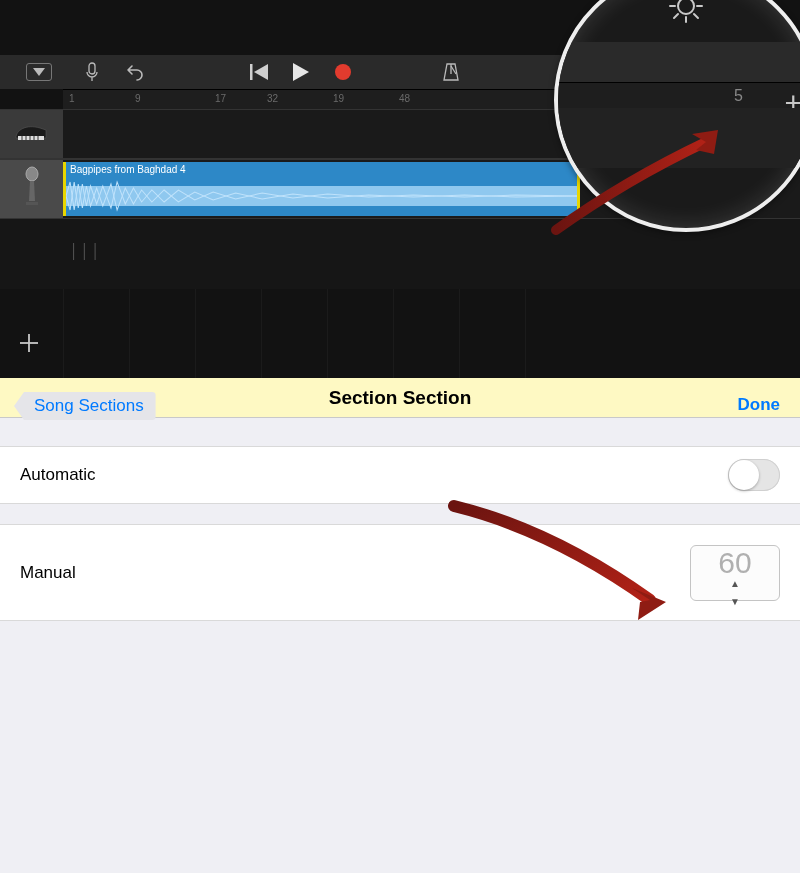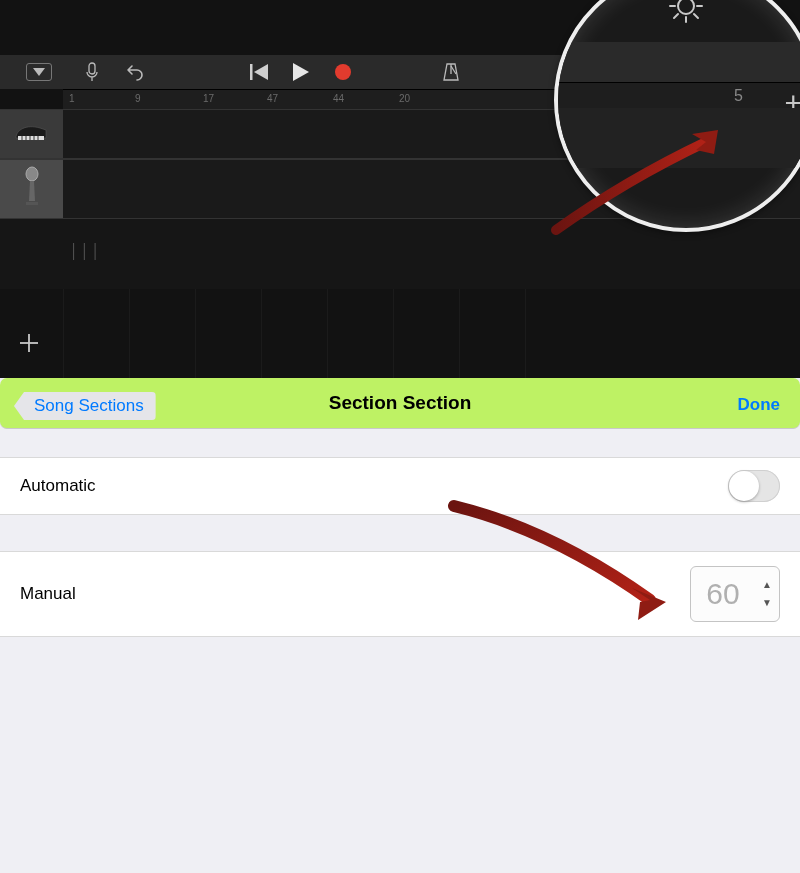--- a/index.html
+++ b/index.html
@@ -118,24 +118,24 @@
 
   
   .panel {
     position:absolute; top:378px; left:0; width:800px; height:495px;
     background:#efeff4;
     font-size:17px;
     color:#000;
   }
   .panel .navbar {
     position:relative;
-    height:51px;
-    background:#bef264;
+    height:40px;
+    background:#fef9c3;
     border-bottom:1px solid #c9c9c9;
-    display:flex; align-items:center; justify-content:center;border-radius:7px;
+    display:flex; align-items:center; justify-content:center;
   }
   .panel .navbar .back {
     position:absolute; left:14px; top:14px;
     background:#e5e5e9;
     color:#007aff;
     font-size:17px;
     padding:4px 12px 4px 20px;
     border-radius:4px;
     clip-path: polygon(10px 0, 100% 0, 100% 100%, 10px 100%, 0 50%);
   }
@@ -146,39 +146,40 @@
   }
 
   .panel .row {
     background:#fff;
     border-top:1px solid #d9d9d9;
     border-bottom:1px solid #d9d9d9;
     padding:0 20px;
     display:flex; align-items:center; justify-content:space-between;
   }
   .panel .row.auto { margin-top:28px; height:58px; }
-  .panel .row.manual { margin-top:36px; height:86px; }
+  .panel .row.manual { margin-top:20px; height:97px; }
 
   .ios-switch {
     width:52px; height:32px; border-radius:16px;
     background:#e5e5e5; position:relative;
     box-shadow: inset 0 0 0 1px #d0d0d0;
   }
   .ios-switch .knob {
     position:absolute; left:1px; top:1px;
     width:30px; height:30px; border-radius:50%;
     background:#fff;
     box-shadow:0 1px 3px rgba(0,0,0,0.3);
   }
 
   .stepper {
     width:90px; height:56px;
     border:1px solid #c4c4c4; border-radius:6px;
     display:flex; align-items:center;
     background:#fcfcfc;
+    flex-direction:column;
   }
   .stepper .val {
     flex:1; text-align:center; font-size:30px; color:#b0b0b0; font-weight:300;
   }
   .stepper .arrows {
     width:24px; display:flex; flex-direction:column; align-items:center; gap:10px;
     color:#555;
   }
   .stepper .arrows .up,.stepper .arrows .down { font-size:10px; line-height:8px; cursor:pointer; }
 
@@ -240,24 +241,24 @@
             <path d="M5 2 h8 l3 16 h-14 z M9 2 v10" fill="none" stroke="#bbb" stroke-width="1.3"></path>
             <line x1="9" y1="4" x2="14" y2="12" stroke="#bbb" stroke-width="1.3"></line>
           </svg>
       </div>
     </div>
   </div>
 
   <div class="ruler">
     <span class="tick" style="left:6px">1</span>
     <span class="tick" style="left:72px">9</span>
-    <span class="tick" style="left:140px">17</span>
-    <span class="tick" style="left:204px">47</span>
-    <span class="tick" style="left:270px">44</span>
-    <span class="tick" style="left:336px">20</span>
+    <span class="tick" style="left:152px">17</span>
+    <span class="tick" style="left:204px">32</span>
+    <span class="tick" style="left:270px">19</span>
+    <span class="tick" style="left:336px">48</span>
   </div>
 
   <div class="gridlines">
     <div class="gl" style="left:0px"></div>
       <div class="gl" style="left:66px"></div>
       <div class="gl" style="left:132px"></div>
     <div class="gl" style="left:198px"></div>
       <div class="gl" style="left:264px"></div>
       <div class="gl" style="left:330px"></div>
     <div class="gl" style="left:396px"></div>
@@ -282,20 +283,33 @@
 
   <div class="tracklane lane2">
     <div class="trackhead sel">
       <span>
         <svg width="20" height="42" viewBox="0 0 20 42">
             <ellipse cx="10" cy="8" rx="6" ry="7" fill="#888" stroke="#aaa"></ellipse>
             <path d="M8 15h4l1 20h-6z" fill="#666"></path>
             <rect x="4" y="36" width="12" height="3" fill="#555"></rect>
           </svg>
       </span>
+    </div>
+    <div class="region">
+      <div class="title">Bagpipes from Baghdad 4</div>
+      <svg class="wave" viewBox="0 0 500 40" preserveAspectRatio="none">
+        <rect x="0" y="0" width="500" height="40" fill="#2d88c7"></rect>
+        <g fill="#8fc8ef">
+          <rect x="0" y="10" width="500" height="20"></rect>
+        </g>
+        <g stroke="#bfe2fb" stroke-width="1">
+          <path d="M0 20 L4 6 L8 34 L12 8 L16 32 L20 10 L24 30 L30 12 L36 30 L44 8 L50 34 L58 12 L66 28 L74 14 L84 26 L96 14 L110 26 L126 16 L144 24 L166 17 L192 23 L222 18 L256 22 L296 19 L340 21 L390 19 L440 21 L500 20" fill="none"></path>
+          <path d="M0 20 L4 34 L8 6 L12 32 L16 8 L20 30 L24 10 L30 28 L36 10 L44 32 L50 6 L58 28 L66 12 L74 26 L84 14 L96 26 L110 14 L126 24 L144 16 L166 23 L192 17 L222 22 L256 18 L296 21 L340 19 L390 21 L440 19 L500 20" fill="none"></path>
+        </g>
+      </svg>
     </div>
   </div>
 
   <div class="tracklane lane3" style="background:#161616;border:none">
   </div>
 
   <div class="drag-handle">│││</div>
 
   <div class="add-track">
     <svg width="22" height="22" viewBox="0 0 22 22">

